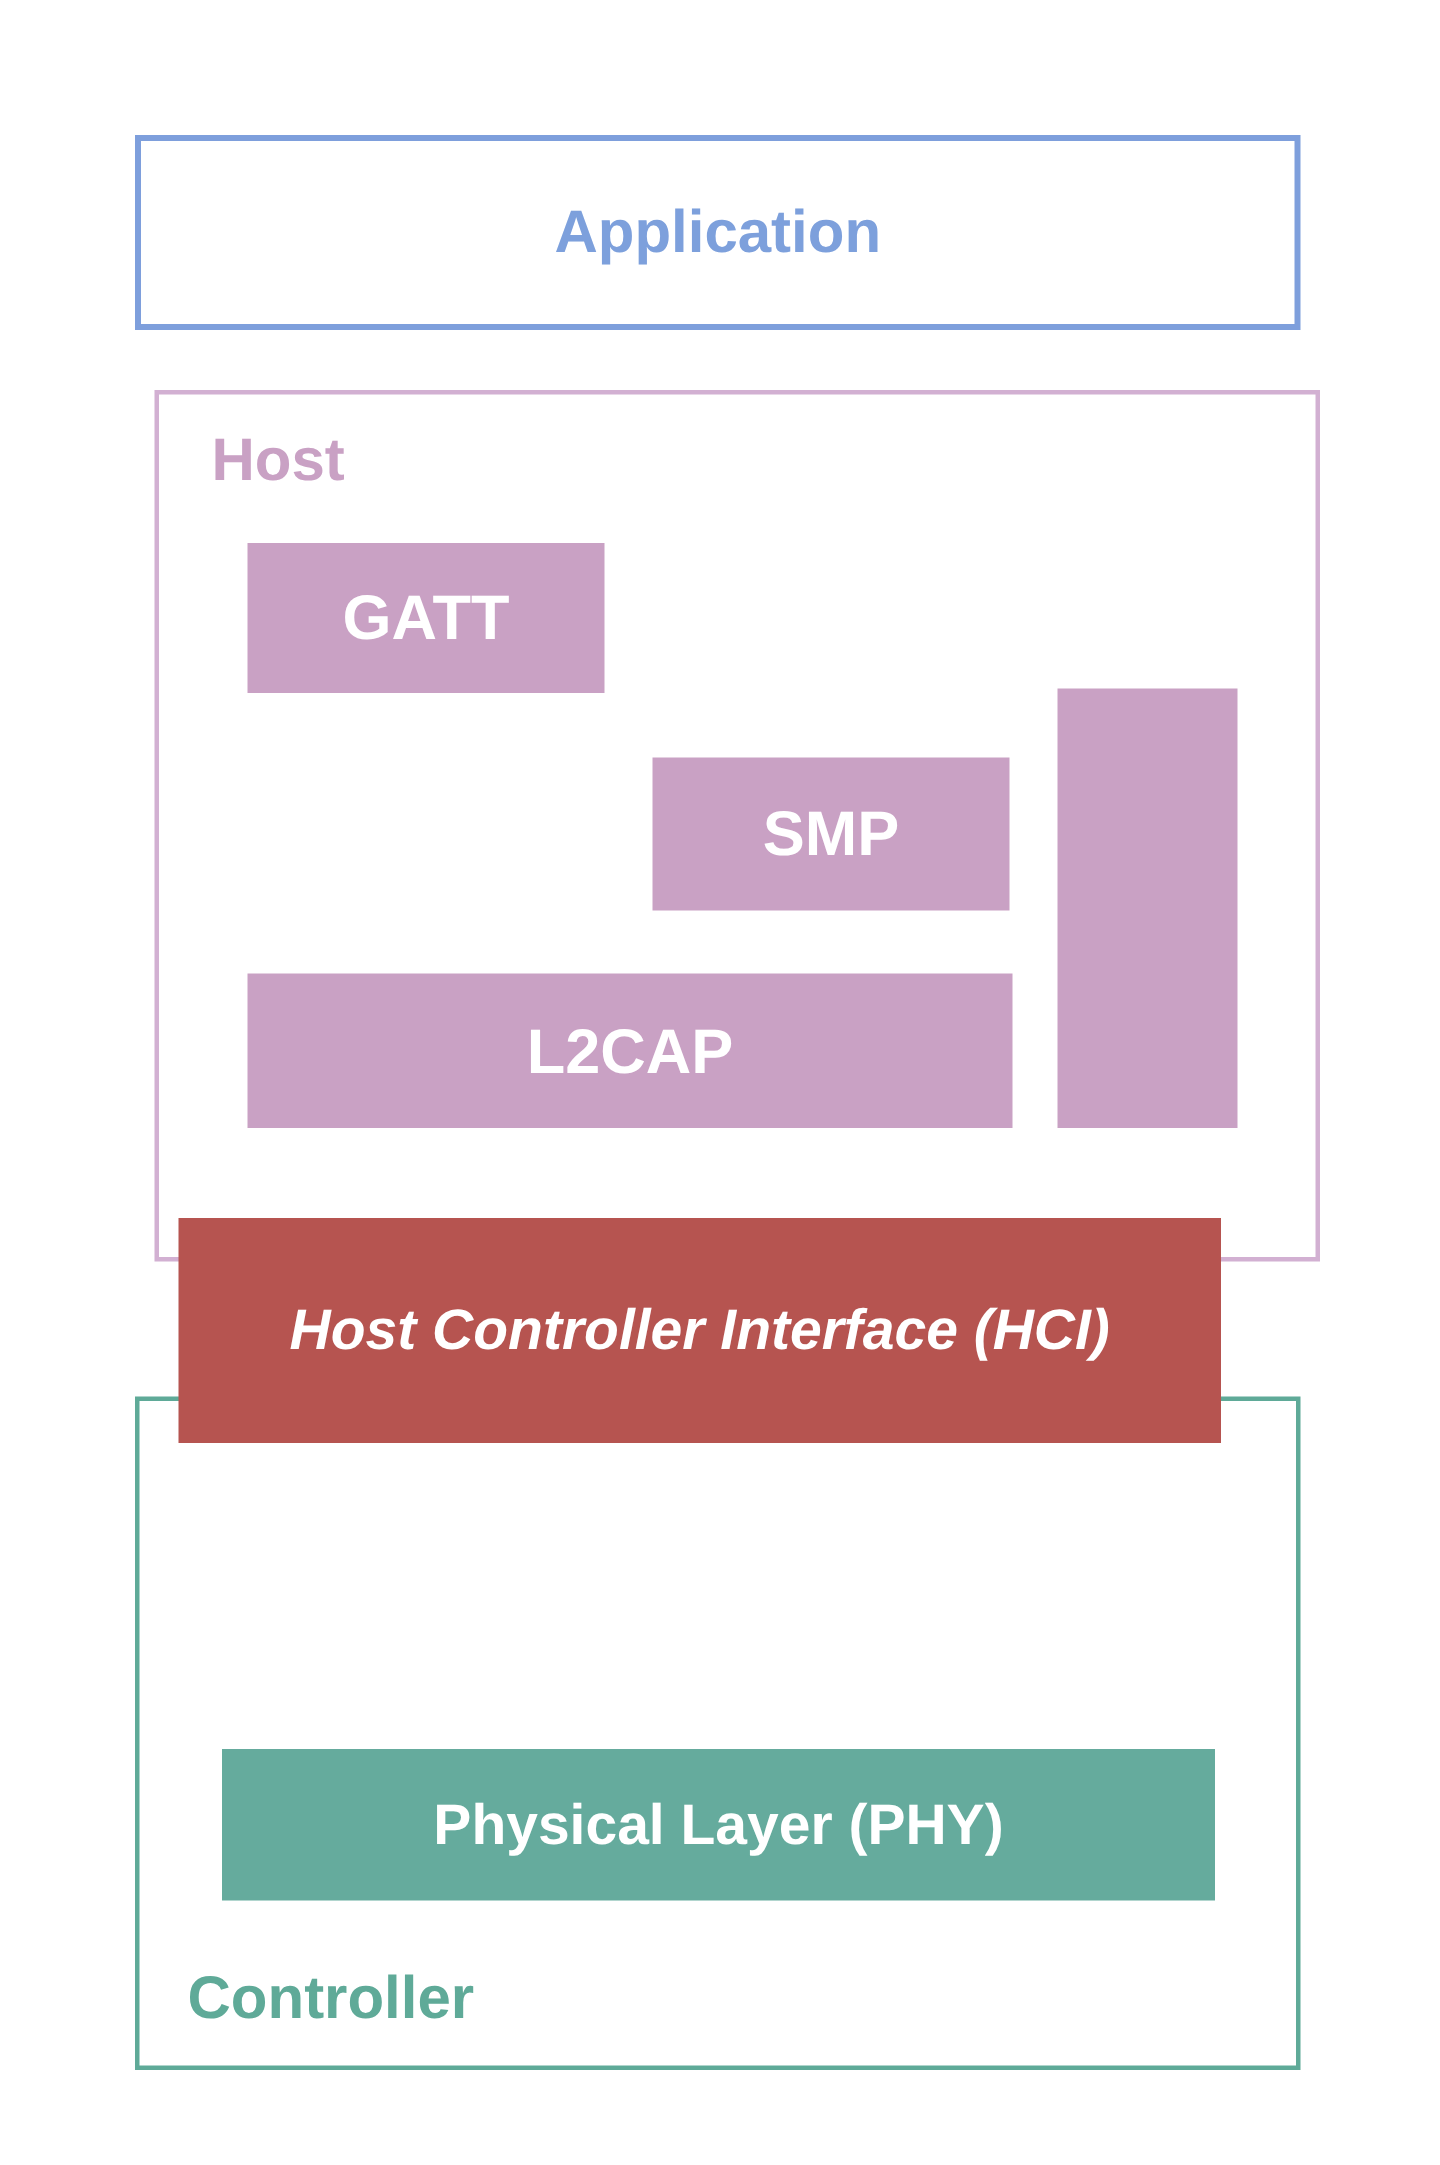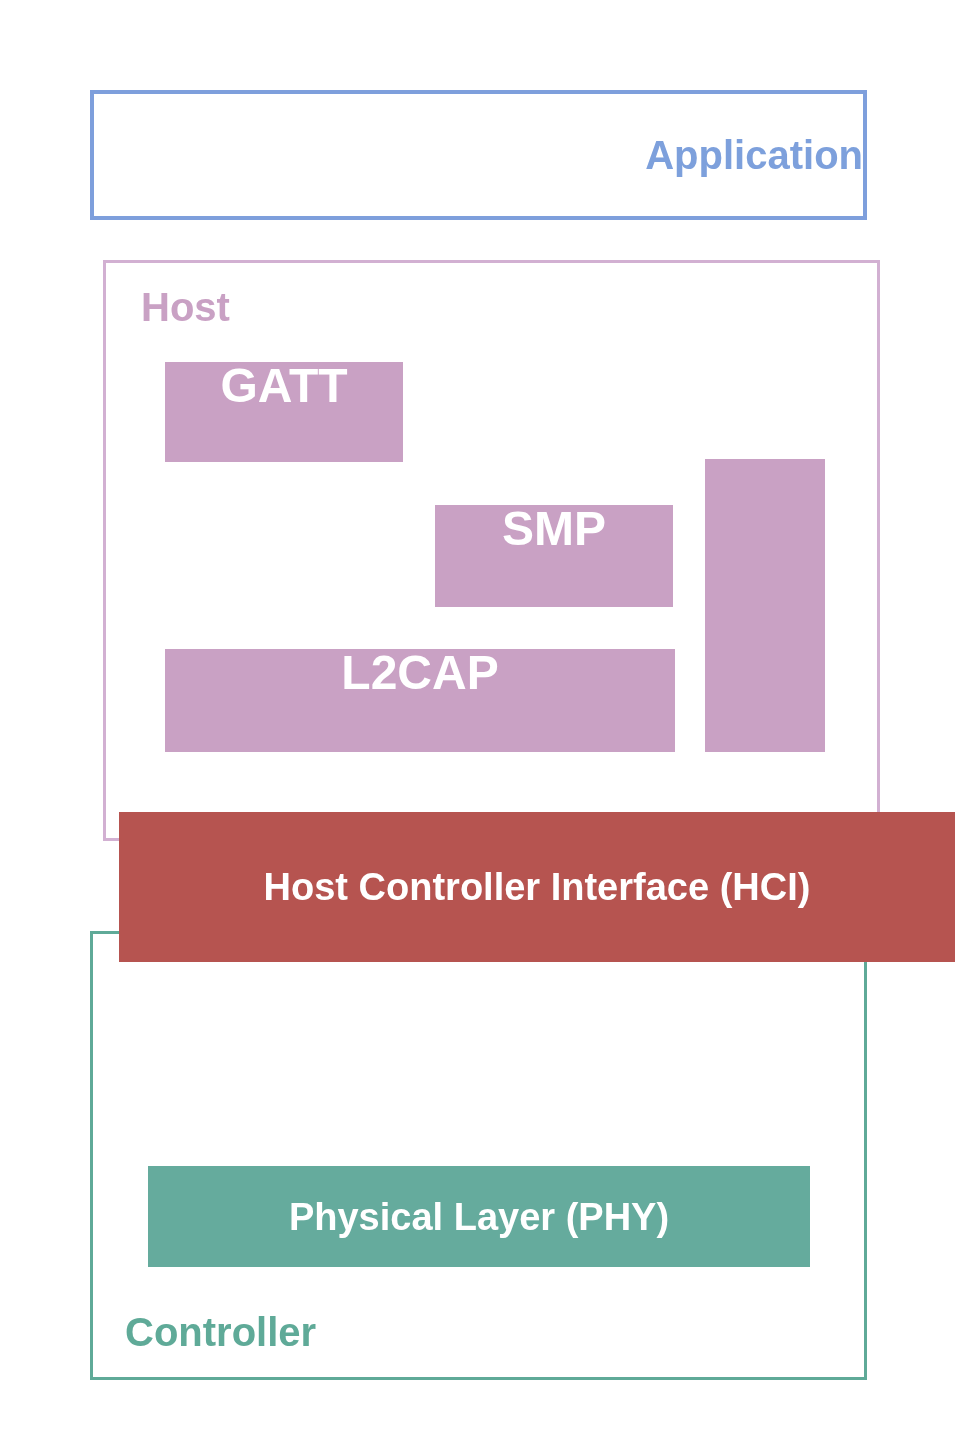--- a/index.html
+++ b/index.html
@@ -22,21 +22,21 @@
     line-height: 1;
     white-space: nowrap;
   }
   
   .app-box {
     position: absolute;
     left: 90px; top: 90px;
     width: 777px; height: 130px;
     border: 4px solid var(--app-border, #7e9fdc);
     box-sizing: border-box;
-    display: flex; align-items: center; justify-content: flex-end;
+    display: flex; align-items: center; justify-content: center;
     z-index: 1;
   }
   .app-box .title {
     color: var(--app-text, #7da0dc);
     font-weight: bold;
     font-size: 40px;
     line-height: 1;
   }
   
   .host-box {
@@ -48,45 +48,46 @@
     z-index: 1;
     margin-left: 13px;
   }
   .host-label {
     left: 35px; top: 24px;
     color: var(--host-text, #c9a1c4);
   }
   .pink-block {
     position: absolute;
     background: var(--block-pink, #c9a1c4);
-    display: flex; align-items: flex-start; justify-content: center;
+    display: flex; align-items: center; justify-content: center;
     color: var(--block-text, #ffffff);
     font-weight: bold;
-    font-size: 48px;
+    font-size: 42px;
     line-height: 1;
   }
   .gatt  { left: 59px;  top: 99px;  width: 238px; height: 100px; }
   .att   { left: 59px;  top: 242px; width: 238px; height: 102px; }
   .smp   { left: 329px; top: 242px; width: 238px; height: 102px; }
   .l2cap { left: 59px;  top: 386px; width: 510px; height: 103px; }
   .gap-main { left: 329px; top: 99px; width: 390px; height: 98px; }
   .gap-arm {
     position: absolute;
     left: 599px; top: 196px;
     width: 120px; height: 293px;
     background: var(--block-pink, #c9a1c4);
   }
   
   .hci-bar {
     position: absolute;
     left: 119px; top: 812px;
-    width: 836px; height: 150px;
+    width: 695px; height: 150px;
     background: var(--hci-red, #b65450);
     display: flex; align-items: center; justify-content: center;
     z-index: 3;
+    font-style: italic;
   }
   .hci-bar .bar-label {
     color: var(--block-text, #ffffff);
     font-weight: bold;
     font-size: 38px;
     line-height: 1;
     white-space: nowrap;
   }
   
   .controller-box {

